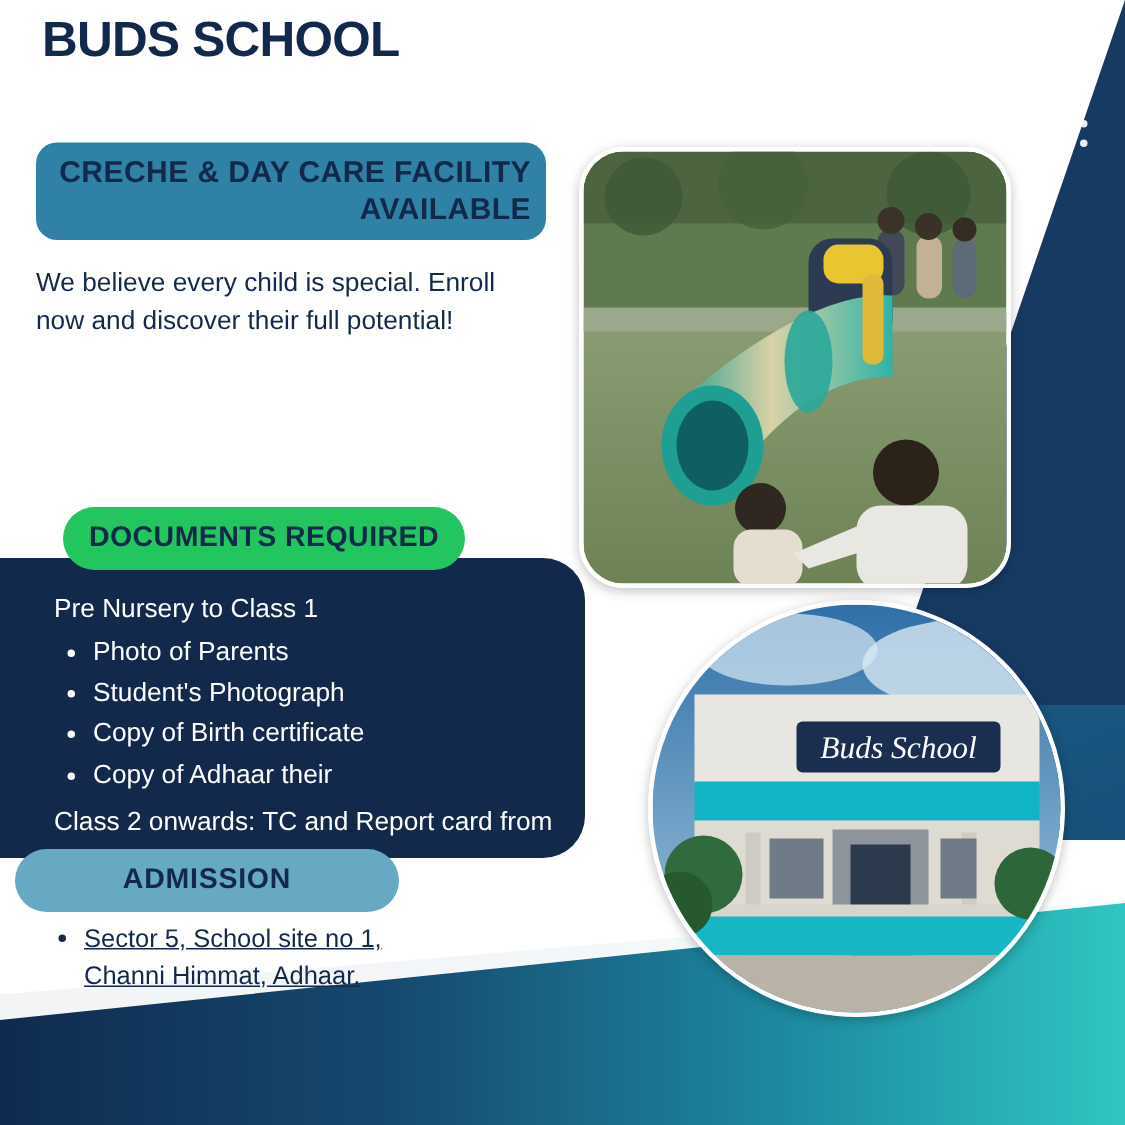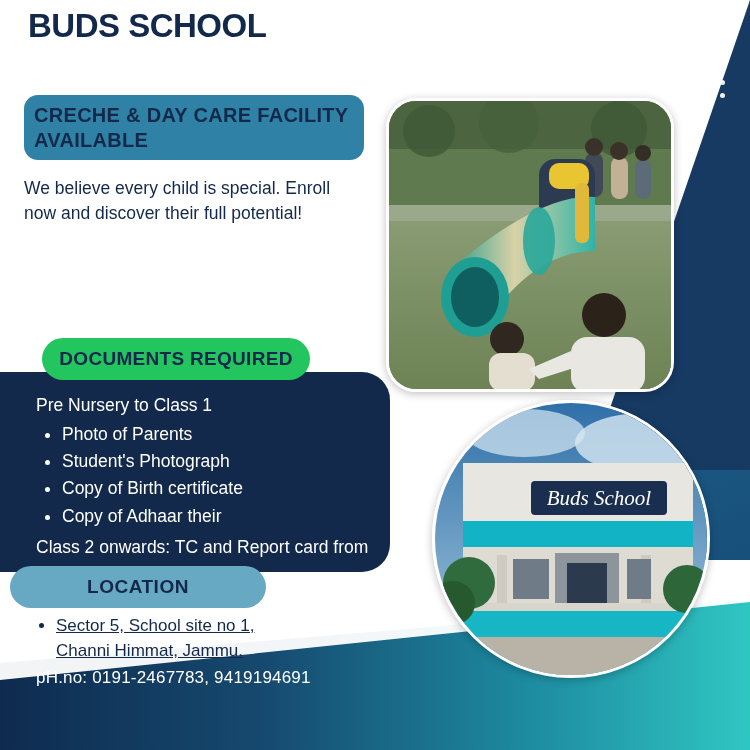--- a/index.html
+++ b/index.html
@@ -67,21 +67,21 @@
   }
   .year{
     position:absolute;right:20px;top:14px;z-index:6;
     color:#ffffff;font-weight:bold;font-size:31px;letter-spacing:1px;
   }
 
   
   .pill{
     position:absolute;z-index:6;
     background:#2b7fa2;color:#12294b;font-weight:bold;
-    display:flex;align-items:center;justify-content:center;text-align:left;
+    display:flex;align-items:center;justify-content:center;text-align:right;
   }
   .pill-creche{
     left:24px;top:95px;width:340px;height:65px;
     border-radius:14px;
     font-size:20px;line-height:1.25;letter-spacing:.3px;
     padding:0 10px;box-sizing:border-box;
     background:#2f82a5;
   }
   .tagline{
     position:absolute;left:24px;top:176px;width:340px;z-index:6;
@@ -222,30 +222,29 @@
     </ul>
     <div class="docs-note">Class 2 onwards: TC and Report card from previous school</div>
   </div>
 
   <div class="bg-bottom-wrap">
     <div class="bg-bottom-grad"></div>
     <div class="bg-bottom-white-stripe2"></div>
     <div class="bg-bottom-white-stripe"></div>
   </div>
 
-  <div class="pill pill-location">LOCATION</div>
+  <div class="pill pill-location">ADMISSION</div>
   <div class="loc-list">
     <ul>
       <li>
         <span>Sector 5, School site no 1,</span><br>
-        <span>Channi Himmat, Jammu.</span>
+        <span>Channi Himmat, Adhaar.</span>
       </li>
     </ul>
   </div>
-  <div class="phone">pH.no: 0191-2467783, 9419194691</div>
 
   <div class="photo1">
     <svg class="ph-svg" viewBox="0 0 282 288" preserveAspectRatio="xMidYMid slice">
       <defs>
         <linearGradient id="sky1" x1="0" y1="0" x2="0" y2="1">
           <stop offset="0%" stop-color="#a9c7a2"></stop>
             <stop offset="100%" stop-color="#7d9b72"></stop>
         </linearGradient>
         <linearGradient id="tunnel" x1="0" y1="0" x2="1" y2="0">
           <stop offset="0%" stop-color="#2a9d8f"></stop>

